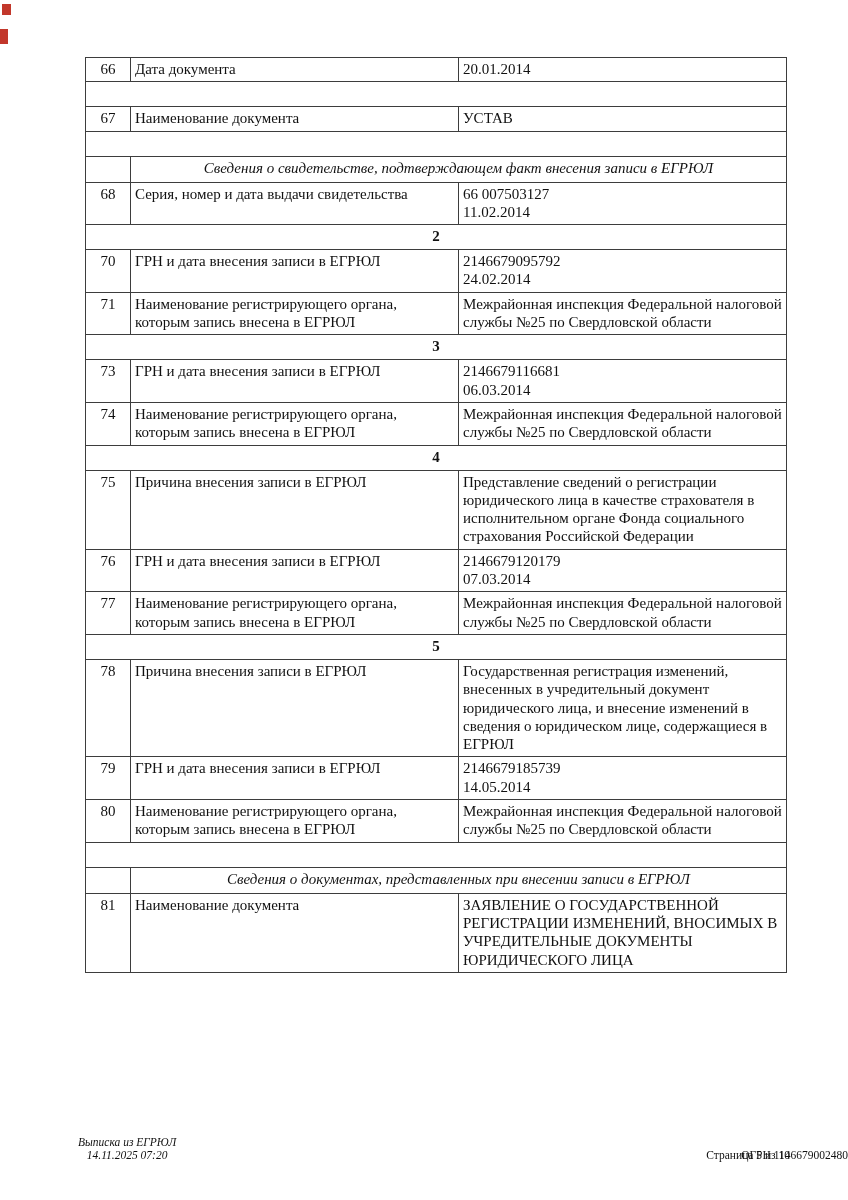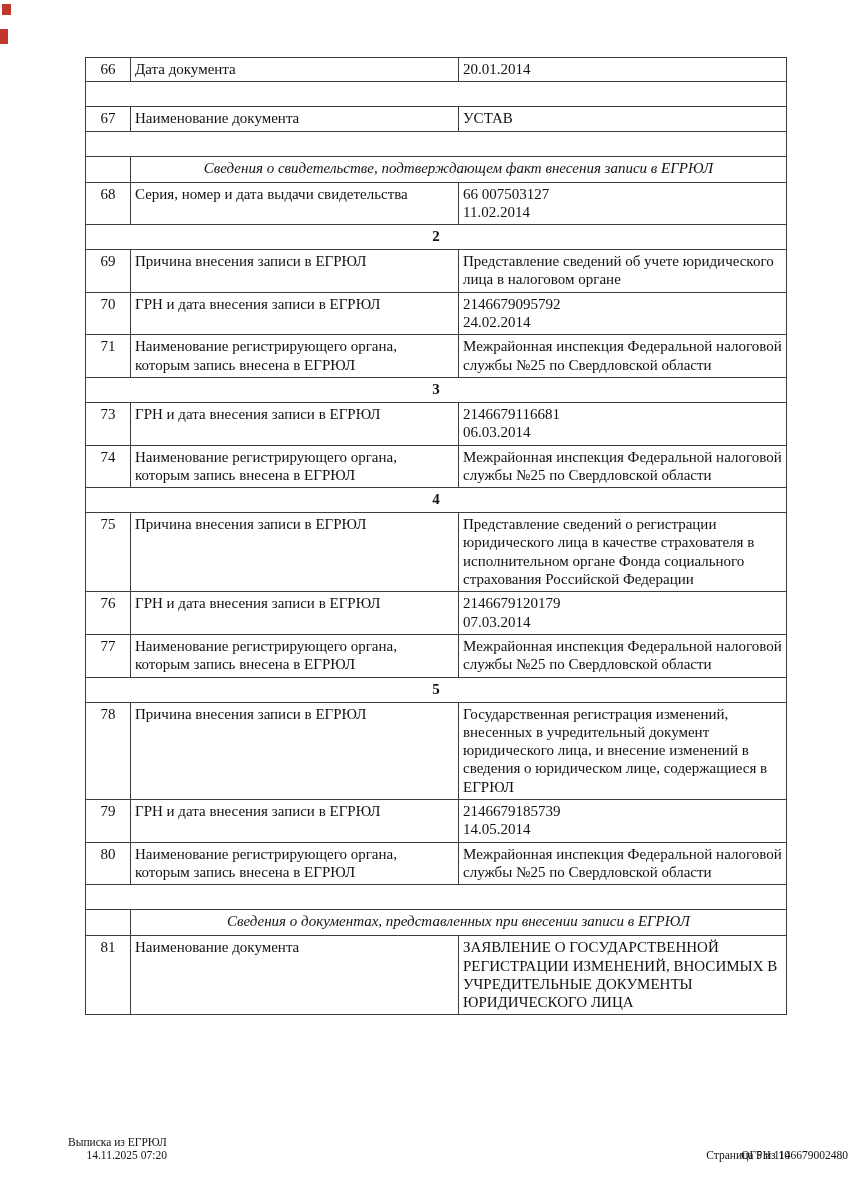--- a/index.html
+++ b/index.html
@@ -43,21 +43,21 @@
   td.group  { text-align:center; font-weight:bold; height:19px; padding-top:1px; padding-bottom:1px; }
 
   .footer {
     position:absolute;
     left:0; top:1136px;
     width:848px;
     font-size:11.5px;
     line-height:1.15;
     color:#111;
   }
-  .footer .left   { position:absolute; left:68px; top:0; text-align:right; }
+  .footer .left   { position:absolute; left:78px; top:0; text-align:center;font-style:italic; }
   .footer .center { position:absolute; left:0; top:13px; width:848px; text-align:right; }
   .footer .right  { position:absolute; right:58px; top:13px; text-align:left; }
 </style>
 </head>
 <body>
 
 <div class="page">
 
   <div class="red-mark m1"></div>
   <div class="red-mark m2"></div>
@@ -90,25 +90,20 @@
           <td class="section " colspan="2">Сведения о свидетельстве, подтверждающем факт внесения записи в ЕГРЮЛ</td>
         </tr>
         <tr>
           <td class="num">68</td>
           <td class="label">Серия, номер и дата выдачи свидетельства</td>
           <td class="value">66 007503127
 11.02.2014</td>
         </tr>
         <tr>
           <td class="group" colspan="3">2</td>
-        </tr>
-        <tr>
-          <td class="num">69</td>
-          <td class="label">Причина внесения записи в ЕГРЮЛ</td>
-          <td class="value">Представление сведений об учете юридического лица в налоговом органе</td>
         </tr>
         <tr>
           <td class="num">70</td>
           <td class="label">ГРН и дата внесения записи в ЕГРЮЛ</td>
           <td class="value">2146679095792
 24.02.2014</td>
         </tr>
         <tr>
           <td class="num">71</td>
           <td class="label">Наименование регистрирующего органа, которым запись внесена в ЕГРЮЛ</td>

